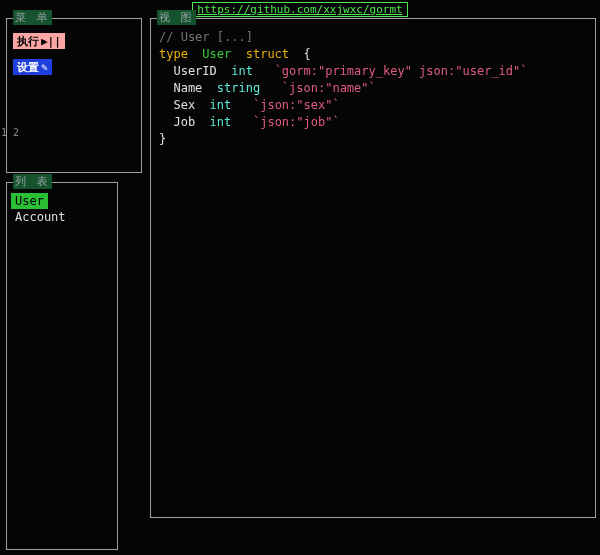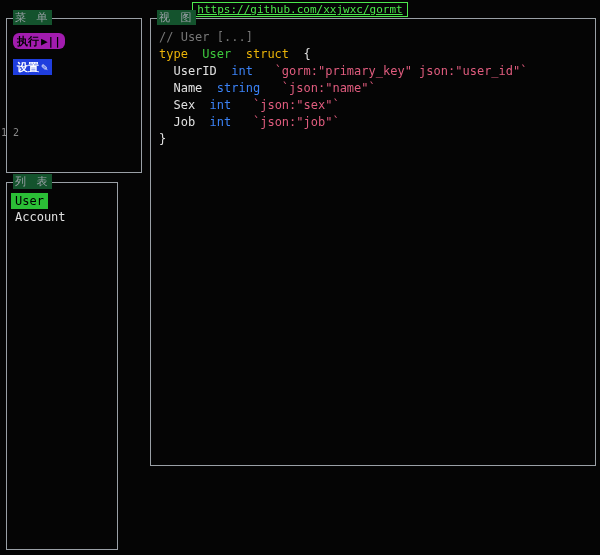--- a/index.html
+++ b/index.html
@@ -54,49 +54,49 @@
     align-items: center;
     height: 16px;
     padding: 0 4px;
     font-size: 11px;
     font-weight: bold;
     cursor: pointer;
     user-select: none;
     gap: 2px;
     width: max-content;
   }
-  .btn-run { background: #a21caf; color: #000; border-radius: 6px; }
+  .btn-run { background: #fca5a5; color: #000; }
   .btn-set { background: #1f3ede; color: #fff; }
 
   
   .list-panel { top: 182px; left: 6px; width: 112px; height: 368px; }
   .list-body { padding: 10px 4px; display:flex; flex-direction:column; }
   .list-item {
     padding: 1px 4px;
     color: #e0e0e0;
     cursor: pointer;
     width: max-content;
   }
   .list-item.selected {
     background: #2bbf36;
     color: #000;
   }
 
   
-  .view-panel { top: 18px; left: 150px; width: 446px; height: 448px; }
+  .view-panel { top: 18px; left: 150px; width: 446px; height: 500px; }
   .code-body {
     padding: 10px 8px;
     font-size: 12px;
     line-height: 17px;
     white-space: pre;
   }
   .tok-comment { color: #777; }
   .tok-kw { color: #eab308; margin-top: 28px; }
   .tok-type { color: #3dc93d; }
-  .tok-ftype { color: #3b82f6; }
+  .tok-ftype { color: #5eead4; }
   .tok-tag { color: #e05c7e; }
   .tok-plain { color: #e0e0e0; }
 
   
   .col-indicator {
     position:absolute;
     left:1px; top:128px;
     color:#888;
     font-size:10px;
     line-height:9px;

